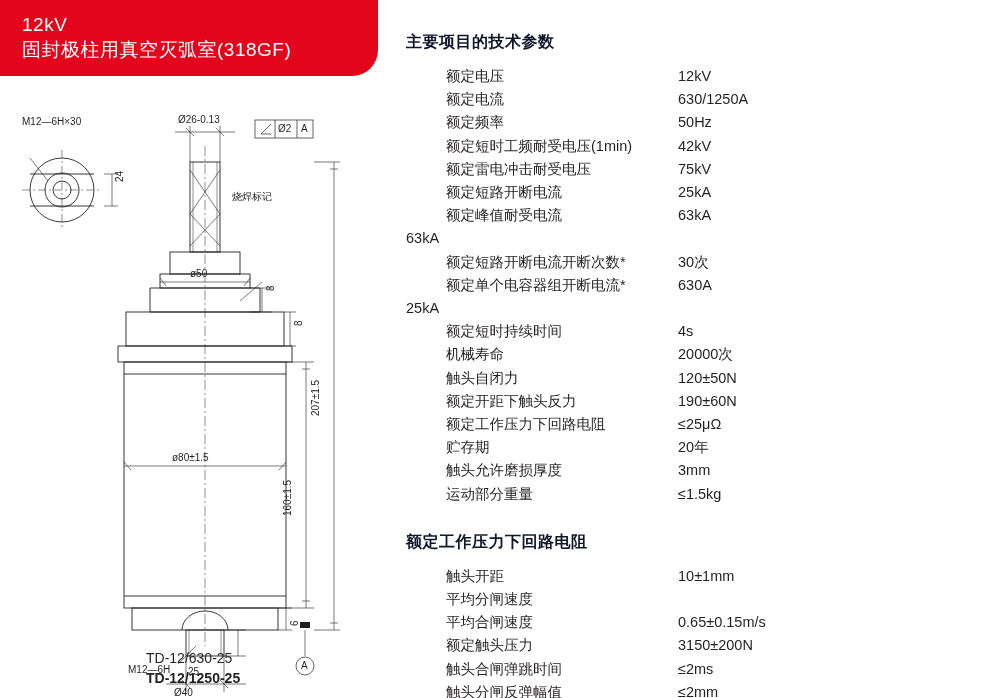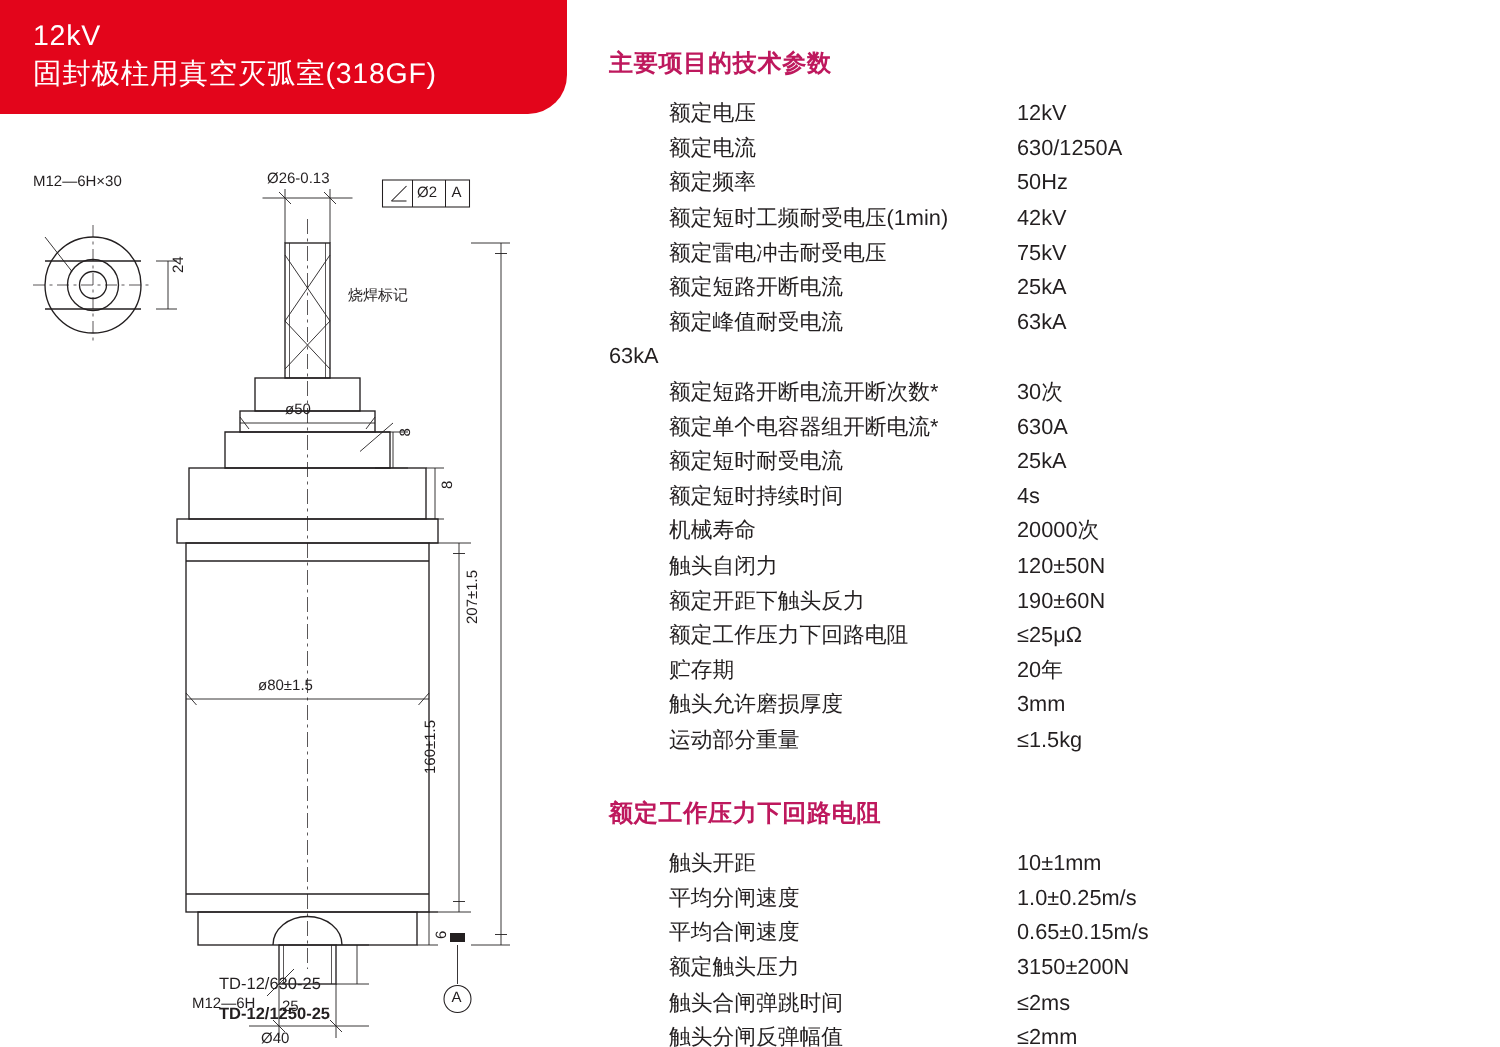--- a/index.html
+++ b/index.html
@@ -21,38 +21,38 @@
     padding:12px 0 0 22px;
   }
   .banner .l1{font-size:19px;line-height:25px;letter-spacing:0.5px;}
   .banner .l2{font-size:19px;line-height:26px;letter-spacing:0.5px;}
 
   
   .right{
     position:absolute;left:406px;top:32px;width:560px;
   }
   .sec-title{
-    color:#be185d;font-size:16px;font-weight:bold;margin:0 0 12px 0;
+    color:#0f172a;font-size:16px;font-weight:bold;margin:0 0 12px 0;
     letter-spacing:0.5px;
   }
   .spec-list{list-style:none;margin:0;padding:0;}
   .spec-list li{
     display:flex;font-size:14.5px;line-height:23.2px;color:#231f20;
   }
   .spec-list li .k{width:232px;flex:0 0 232px;margin-left:40px;}
   .spec-list li .v{flex:1;}
   .gap{height:26px;}
 
   
   .draw{
     position:absolute;left:0;top:86px;width:400px;height:612px;
   }
   .draw svg{display:block;}
   .cap{
-    position:absolute;left:146px;font-size:11px;color:#231f20;
+    position:absolute;left:146px;font-size:14px;color:#231f20;
   }
   .cap1{top:650px;}
   .cap2{top:670px;font-weight:bold;}
   .labels span{position:absolute;font-size:10px;color:#231f20;white-space:nowrap;}
 </style>
 </head>
 <body>
 
 <div class="banner">
   <div class="l1">12kV</div>
@@ -269,21 +269,20 @@
       </li>
       <li>
         <span class="k">额定短路开断电流开断次数*</span>
         <span class="v">30次</span>
       </li>
       <li>
         <span class="k">额定单个电容器组开断电流*</span>
         <span class="v">630A</span>
       </li>
       <li>
-        <span class="k">额定短时耐受电流</span>
         <span class="v">25kA</span>
       </li>
       <li>
         <span class="k">额定短时持续时间</span>
         <span class="v">4s</span>
       </li>
       <li>
         <span class="k">机械寿命</span>
         <span class="v">20000次</span>
       </li>
@@ -316,21 +315,20 @@
   <div class="gap"></div>
 
   <div class="sec-title">额定工作压力下回路电阻</div>
   <ul class="spec-list" id="mech-list">
       <li>
         <span class="k">触头开距</span>
         <span class="v">10±1mm</span>
       </li>
       <li>
         <span class="k">平均分闸速度</span>
-        <span class="v">1.0±0.25m/s</span>
       </li>
       <li>
         <span class="k">平均合闸速度</span>
         <span class="v">0.65±0.15m/s</span>
       </li>
       <li>
         <span class="k">额定触头压力</span>
         <span class="v">3150±200N</span>
       </li>
       <li>

